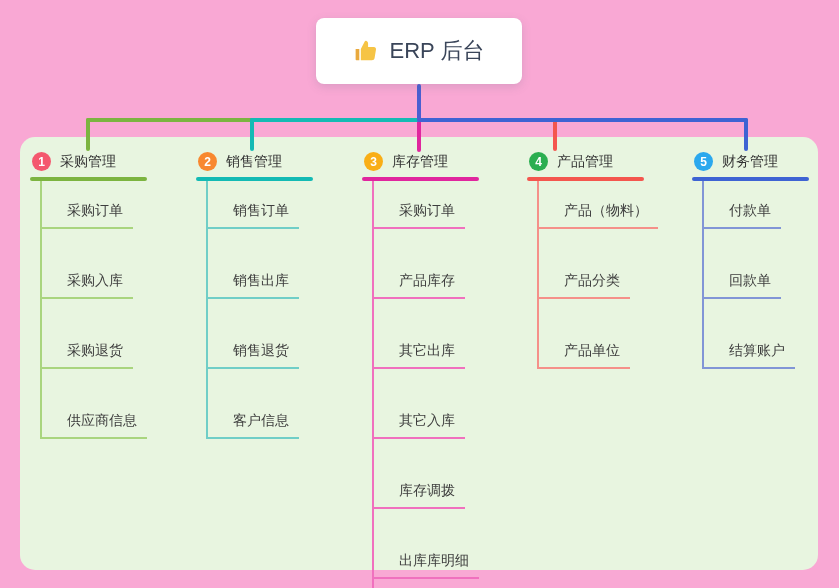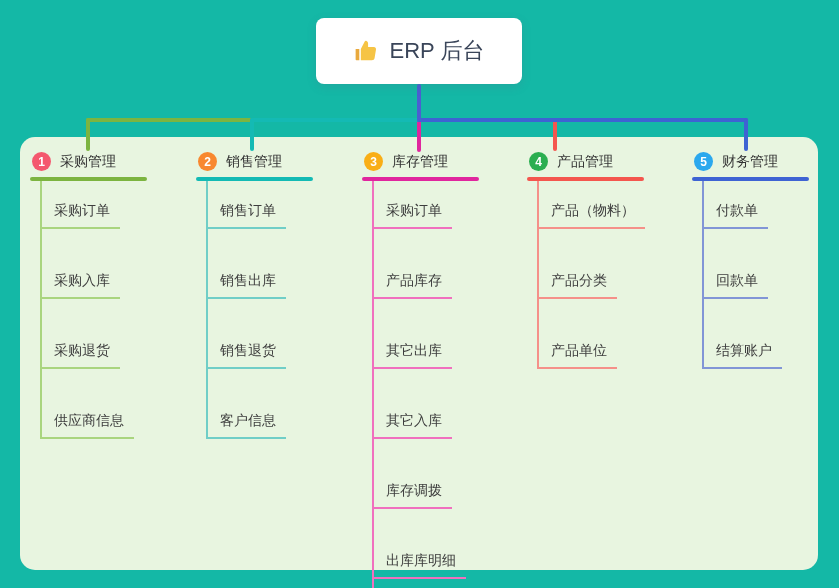--- a/index.html
+++ b/index.html
@@ -1,18 +1,18 @@
 <!DOCTYPE html>
 <html style="--root-line: #4a5fd1; --canvas-bg: #e8f5e0; --line1: #7cb440; --light1: #a9d57e; --line2: #14bab4; --light2: #70cec7; --line3: #e0269e; --light3: #f070be; --line4: #f4564e; --light4: #f59089; --line5: #3e63d3; --light5: #8195d6;"><head>
 <meta charset="utf-8">
 <style>
   * { margin:0; padding:0; box-sizing:border-box; }
   html,body { width:839px; height:588px; background:#ffffff; overflow:hidden;
               font-family:"Liberation Sans", sans-serif; }
-  #stage { position:relative; width:839px; height:588px; background:#14b8a6; }
+  #stage { position:relative; width:839px; height:588px; background:#f9a8d4; }
 
   
   #canvas-panel { position:absolute; left:20px; top:137px; width:798px; height:433px;
                   background:var(--canvas-bg,#e8f5e0); border-radius:15px; }
 
   
   #root-node { position:absolute; left:316px; top:18px; width:206px; height:66px;
                background:#ffffff; border-radius:8px;
                box-shadow:0 3px 10px rgba(90,100,130,.18), 0 0 1px rgba(0,0,0,.06);
                display:flex; align-items:center; justify-content:center; gap:10px;
@@ -45,21 +45,21 @@
            color:#fff; font-size:12px; font-weight:bold; display:flex;
            align-items:center; justify-content:center; flex:0 0 auto; }
   .branch-label { font-size:14px; color:#333; font-weight:500; white-space:nowrap; }
   .branch-underline { width:117px; height:4px; margin-top:4px; border-radius:2px;
                       background:var(--line); }
 
   .children { list-style:none; margin-left:10px; border-left:2px solid var(--light); }
   .child { height:70px; display:flex; align-items:flex-end; }
   .children .child:first-child { height:48px; }
   .child-label { display:inline-block; white-space:nowrap; font-size:14px; color:#3d3d3d;
-                 padding:0 10px 7px 12px; border-bottom:2px solid var(--light); }
+                 padding:0 10px 7px 25px; border-bottom:2px solid var(--light); }
 </style>
 </head>
 <body>
 
 <div id="stage">
 
   <div id="canvas-panel"></div>
 
   <div class="cline stem"></div>
   <div class="cline bus-1"></div>

